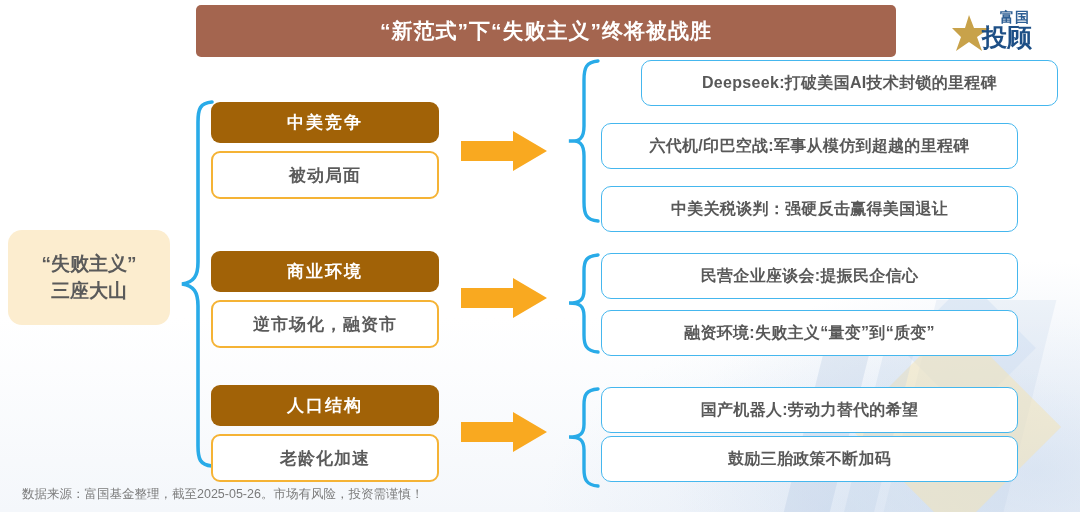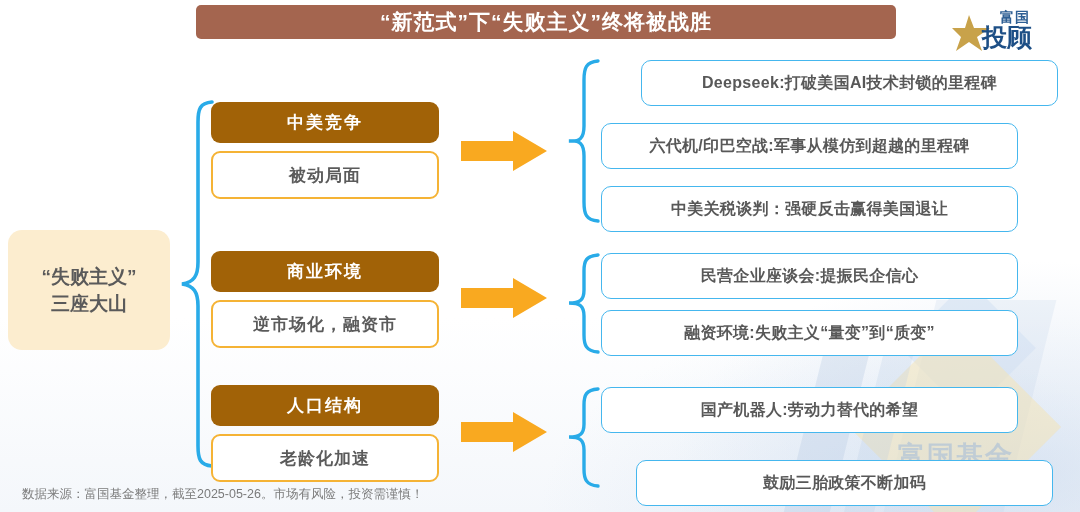--- a/index.html
+++ b/index.html
@@ -34,21 +34,21 @@
   }
   .wm-text{
     position:absolute;left:898px;top:438px;
     font-size:27px;font-weight:bold;letter-spacing:2px;
     color:rgba(160,186,216,.55);
     white-space:nowrap;user-select:none;
   }
 
   
   .title-bar{
-    position:absolute;left:196px;top:5px;width:700px;height:34px;
+    position:absolute;left:196px;top:5px;width:700px;height:52px;
     background:#A4654F;border-radius:5px;
     display:flex;align-items:center;justify-content:center;
   }
   .title-bar .t{
     color:#ffffff;font-size:21px;font-weight:bold;letter-spacing:1px;
     white-space:nowrap;
   }
 
   
   .brand{
@@ -59,21 +59,21 @@
     position:absolute;left:48px;top:3px;
     font-size:14px;font-weight:bold;color:#2e5f94;letter-spacing:1px;
   }
   .brand-cn2{
     position:absolute;left:30px;top:15px;
     font-size:25px;font-weight:bold;color:#1d4f86;letter-spacing:0px;
   }
 
   
   .root-box{
-    position:absolute;left:8px;top:230px;width:162px;height:120px;
+    position:absolute;left:8px;top:230px;width:162px;height:95px;
     background:#FCEDCF;border-radius:14px;
     display:flex;flex-direction:column;align-items:center;justify-content:center;
     gap:1px;
   }
   .root-box .l{
     font-size:19px;font-weight:bold;color:#5a5a5a;white-space:nowrap;
   }
 
   
   .grp{position:absolute;left:211px;width:228px;}
@@ -212,19 +212,19 @@
   <div class="card" style="top:253px;">
     <span class="l">民营企业座谈会:提振民企信心</span>
   </div>
   <div class="card" style="top:310px;">
     <span class="l">融资环境:失败主义“量变”到“质变”</span>
   </div>
 
   <div class="card" style="top:387px;">
     <span class="l">国产机器人:劳动力替代的希望</span>
   </div>
-  <div class="card" style="top:460px;margin-left:35px;">
+  <div class="card" style="top:436px;">
     <span class="l">鼓励三胎政策不断加码</span>
   </div>
 
   <div class="footer">数据来源：富国基金整理，截至2025-05-26。市场有风险，投资需谨慎！</div>
 
 </div>
 
 </body></html>

